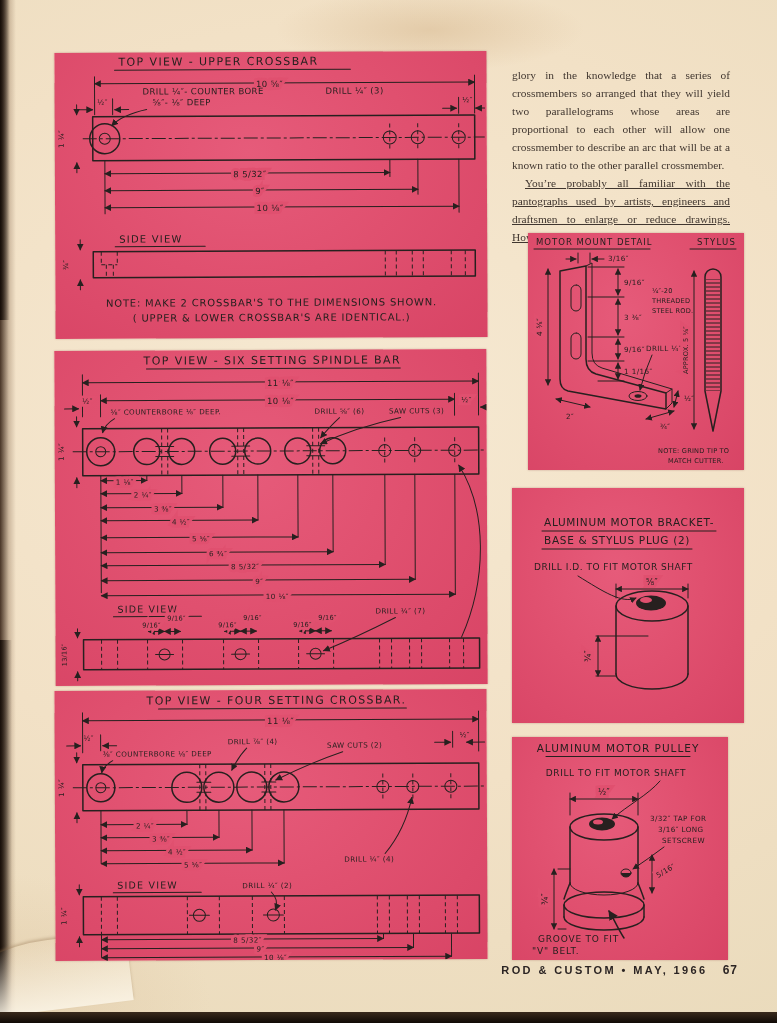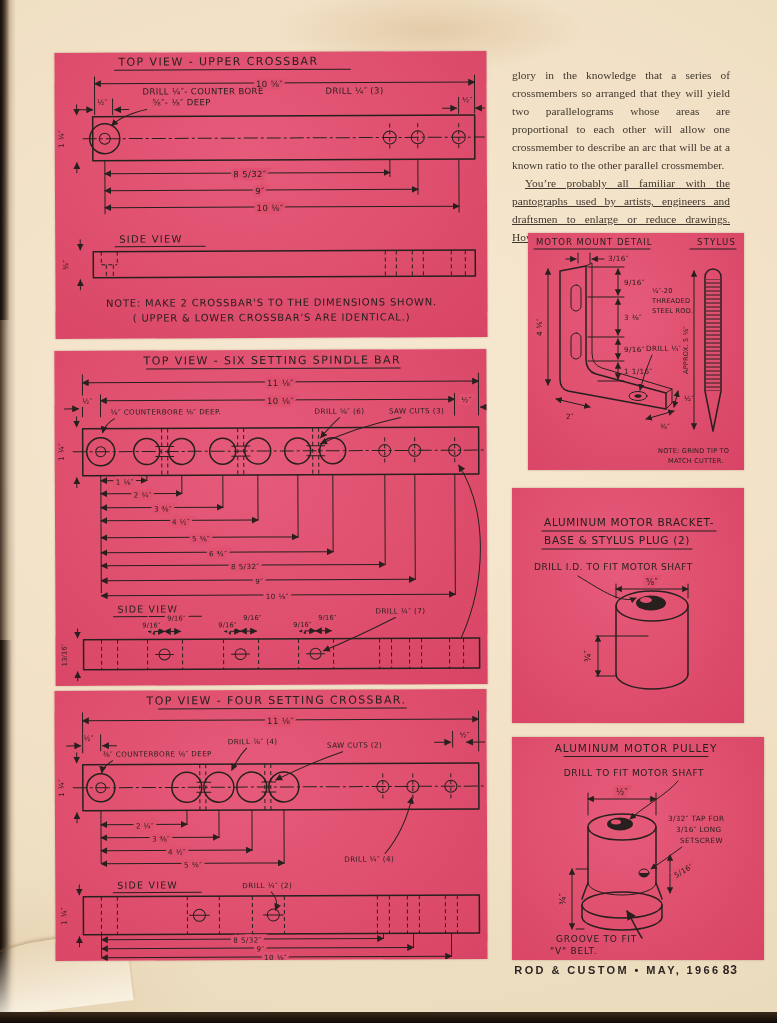--- a/index.html
+++ b/index.html
@@ -44,21 +44,21 @@
     font-size:11.4px;line-height:18px;color:#40362f;
     text-align:justify;
   }
   .article p.indent{text-indent:13px;text-decoration:underline;}
   .article .continued{
     text-align:right;font-style:italic;font-weight:bold;
     padding-right:6px;font-size:11px;
   }
   .footer{
     position:absolute;left:480px;top:963px;width:258px;
-    display:flex;justify-content:flex-end;align-items:baseline;gap:2px;
+    display:flex;justify-content:flex-end;align-items:baseline;gap:15px;
     font-family:"Liberation Sans","DejaVu Sans",sans-serif;color:#2b2423;
   }
   .footer .mast{font-size:11px;letter-spacing:2.4px;font-weight:bold;}
   .footer .pg{font-size:12px;font-weight:bold;letter-spacing:1px;}
   .binding{
     position:absolute;left:0;top:0;width:16px;height:1023px;
     background:linear-gradient(90deg, rgba(42,22,10,.85), rgba(90,55,30,.25) 55%, rgba(90,55,30,0));
   }
   .binding-top{
     position:absolute;left:0;top:0;width:10px;height:320px;
@@ -532,21 +532,21 @@
     <line class="o t" x1="46" y1="249" x2="328" y2="249" marker-start="url(#a5)" marker-end="url(#a5)"></line>
     <text class="lb7 mid bg" x="192" y="252.5">8 5/32″</text>
     <line class="o t" x1="46" y1="258" x2="358" y2="258" marker-start="url(#a5)" marker-end="url(#a5)"></line>
     <text class="lb7 mid bg" x="205" y="261.5">9″</text>
     <line class="o t" x1="46" y1="267" x2="396" y2="267" marker-start="url(#a5)" marker-end="url(#a5)"></line>
     <text class="lb7 mid bg" x="220" y="270">10 ⅛″</text>
   </g>
 </svg>
 </div>
 
-<div class="panel" style="left:512px;top:737px;width:252px;height:223px;">
+<div class="panel" style="left:512px;top:737px;width:216px;height:223px;">
 <svg viewBox="0 0 216 223">
   <defs>
     <marker id="a6" viewBox="0 0 10 10" refX="9" refY="5" markerWidth="6.5" markerHeight="6.5" orient="auto-start-reverse">
           <path d="M0,0L10,5L0,10z" fill="#27201f"></path>
         </marker>
   </defs>
   <text class="mid" style="font-size:10.5px;letter-spacing:1px" x="106" y="15">ALUMINUM MOTOR PULLEY</text>
   <line class="o t" x1="34" y1="19.5" x2="178" y2="19.5"></line>
   <text class="mid" style="font-size:9px;letter-spacing:.6px" x="104" y="39">DRILL TO FIT MOTOR SHAFT</text>
   <path class="o t" d="M148,44 C136,58 116,68 100,82" marker-end="url(#a6)"></path>
@@ -581,14 +581,14 @@
   <line class="o t" x1="42" y1="132" x2="42" y2="192" marker-start="url(#a6)" marker-end="url(#a6)"></line>
   <text class="lb mid bg" x="36" y="162" transform="rotate(-90 36 162)">¾″</text>
   <text style="font-size:9px;letter-spacing:.8px" x="26" y="205">GROOVE TO FIT</text>
   <text style="font-size:9px;letter-spacing:.8px" x="20" y="217">"V" BELT.</text>
   <path class="o" d="M112,201 C106,192 102,182 97,174" marker-end="url(#a6)"></path>
 </svg>
 </div>
 
 <div class="footer">
   <span class="mast">ROD &amp; CUSTOM • MAY, 1966</span>
-  <span class="pg">83</span>
+  <span class="pg">67</span>
 </div>
 
 </body></html>

